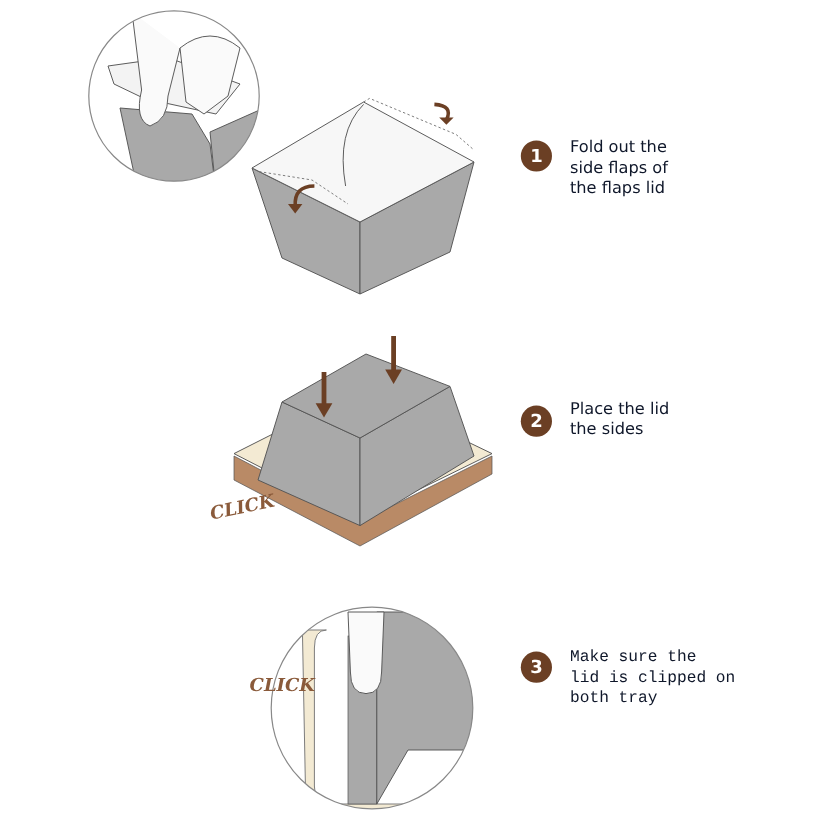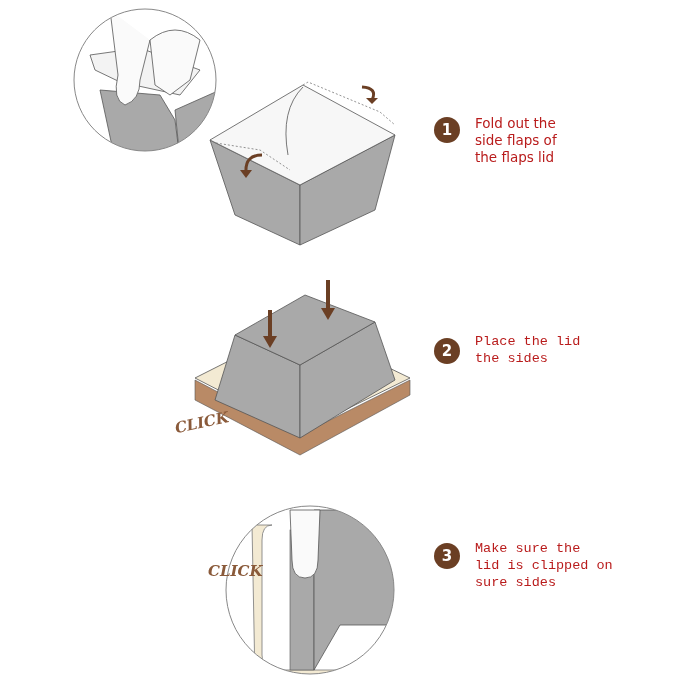--- a/index.html
+++ b/index.html
@@ -1,20 +1,20 @@
 <!DOCTYPE html>
 <html><head>
 <meta charset="utf-8">
 <style>
   html, body { margin: 0; padding: 0; background: #ffffff; }
   body { width: 700px; height: 700px; position: relative; overflow: hidden; font-family: "DejaVu Sans", sans-serif; }
   .step { position: absolute; left: 0; width: 700px; }
   .illus { position: absolute; left: 0; top: 0; }
   .badge { position: absolute; width: 26px; height: 26px; border-radius: 50%; background: #6b3f24; color: #fff; font-weight: bold; font-size: 15px; line-height: 26px; text-align: center; }
-  .instr { position: absolute; color: #b91c1c; font-size: 13.5px; line-height: 17px; width: 140px; }
+  .instr { position: absolute; color: #0f172a; font-size: 13.5px; line-height: 17px; width: 140px; }
   .instr span { display: block; }
 </style>
 </head>
 <body>
 
 <div class="step" style="top:0;height:260px;">
   <svg class="illus" width="700" height="260">
 
     <g>
       <clipPath id="c1">
@@ -65,21 +65,21 @@
     </g>
     <g>
       <rect x="268" y="50" width="4" height="28" fill="#6b3f24"></rect>
       <polygon points="263,76 277,76 270,88" fill="#6b3f24"></polygon>
       <rect x="326" y="20" width="4" height="30" fill="#6b3f24"></rect>
       <polygon points="321,48 335,48 328,60" fill="#6b3f24"></polygon>
     </g>
     <text x="175" y="168" fill="#8a5a3a" font-family="DejaVu Serif, serif" font-style="italic" font-weight="bold" font-size="15" transform="rotate(-12 200 165)">CLICK</text>
   </svg>
   <div class="badge" style="left:434px;top:78px;">2</div>
-  <div class="instr" style="left:475px;top:73px;font-family:Liberation Mono, monospace;">
+  <div class="instr" style="left:475px;top:73px;">
     <span>Place the lid</span>
     <span>the sides</span>
   </div>
 </div>
 
 <div class="step" style="top:480px;height:220px;">
   <svg class="illus" width="700" height="220">
     <g>
       <clipPath id="c3">
           <circle cx="310" cy="110" r="84"></circle>
@@ -92,15 +92,15 @@
         <path d="M290,30 L292,80 Q292,98 305,98 Q318,98 318,80 L320,30 Z" fill="#fafafa" stroke="#555" stroke-width="0.8"></path>
       </g>
       <circle cx="310" cy="110" r="84" fill="none" stroke="#888" stroke-width="1"></circle>
     </g>
     <text x="208" y="96" fill="#8a5a3a" font-family="DejaVu Serif, serif" font-style="italic" font-weight="bold" font-size="15">CLICK</text>
   </svg>
   <div class="badge" style="left:434px;top:63px;">3</div>
   <div class="instr" style="left:475px;top:60px;font-family:Liberation Mono, monospace;">
     <span>Make sure the</span>
     <span>lid is clipped on</span>
-    <span>sure sides</span>
+    <span>both tray</span>
   </div>
 </div>
 
 </body></html>

